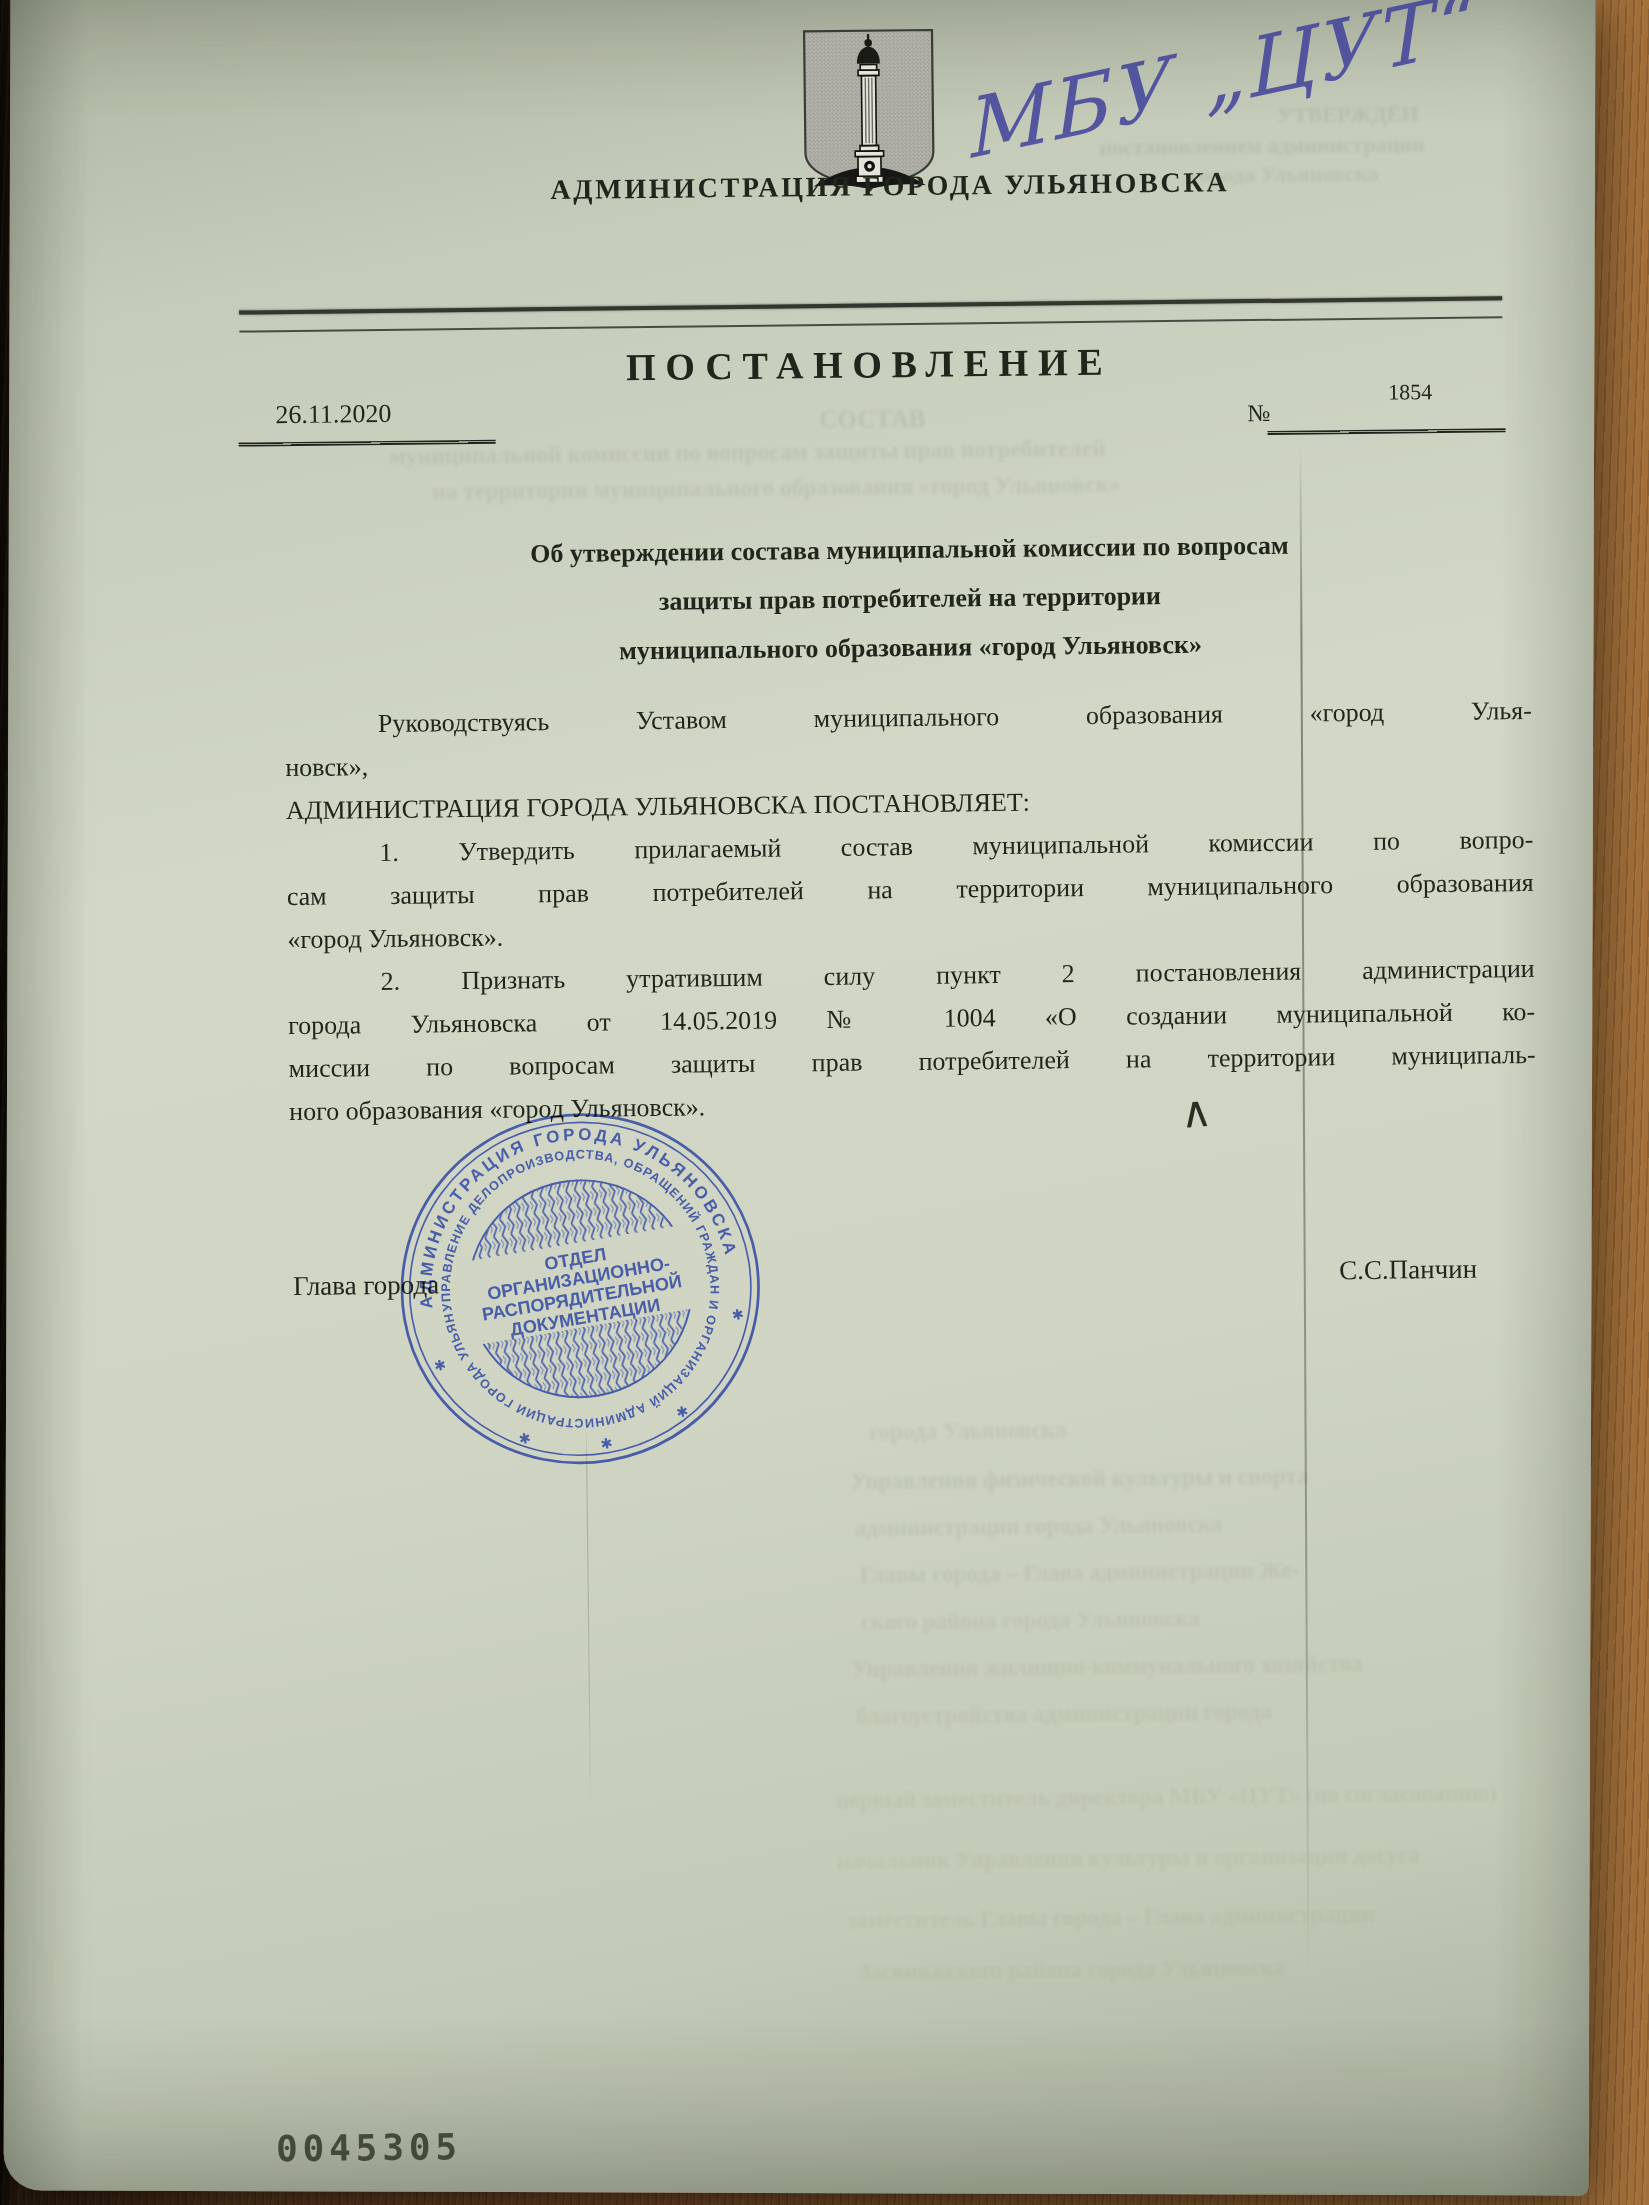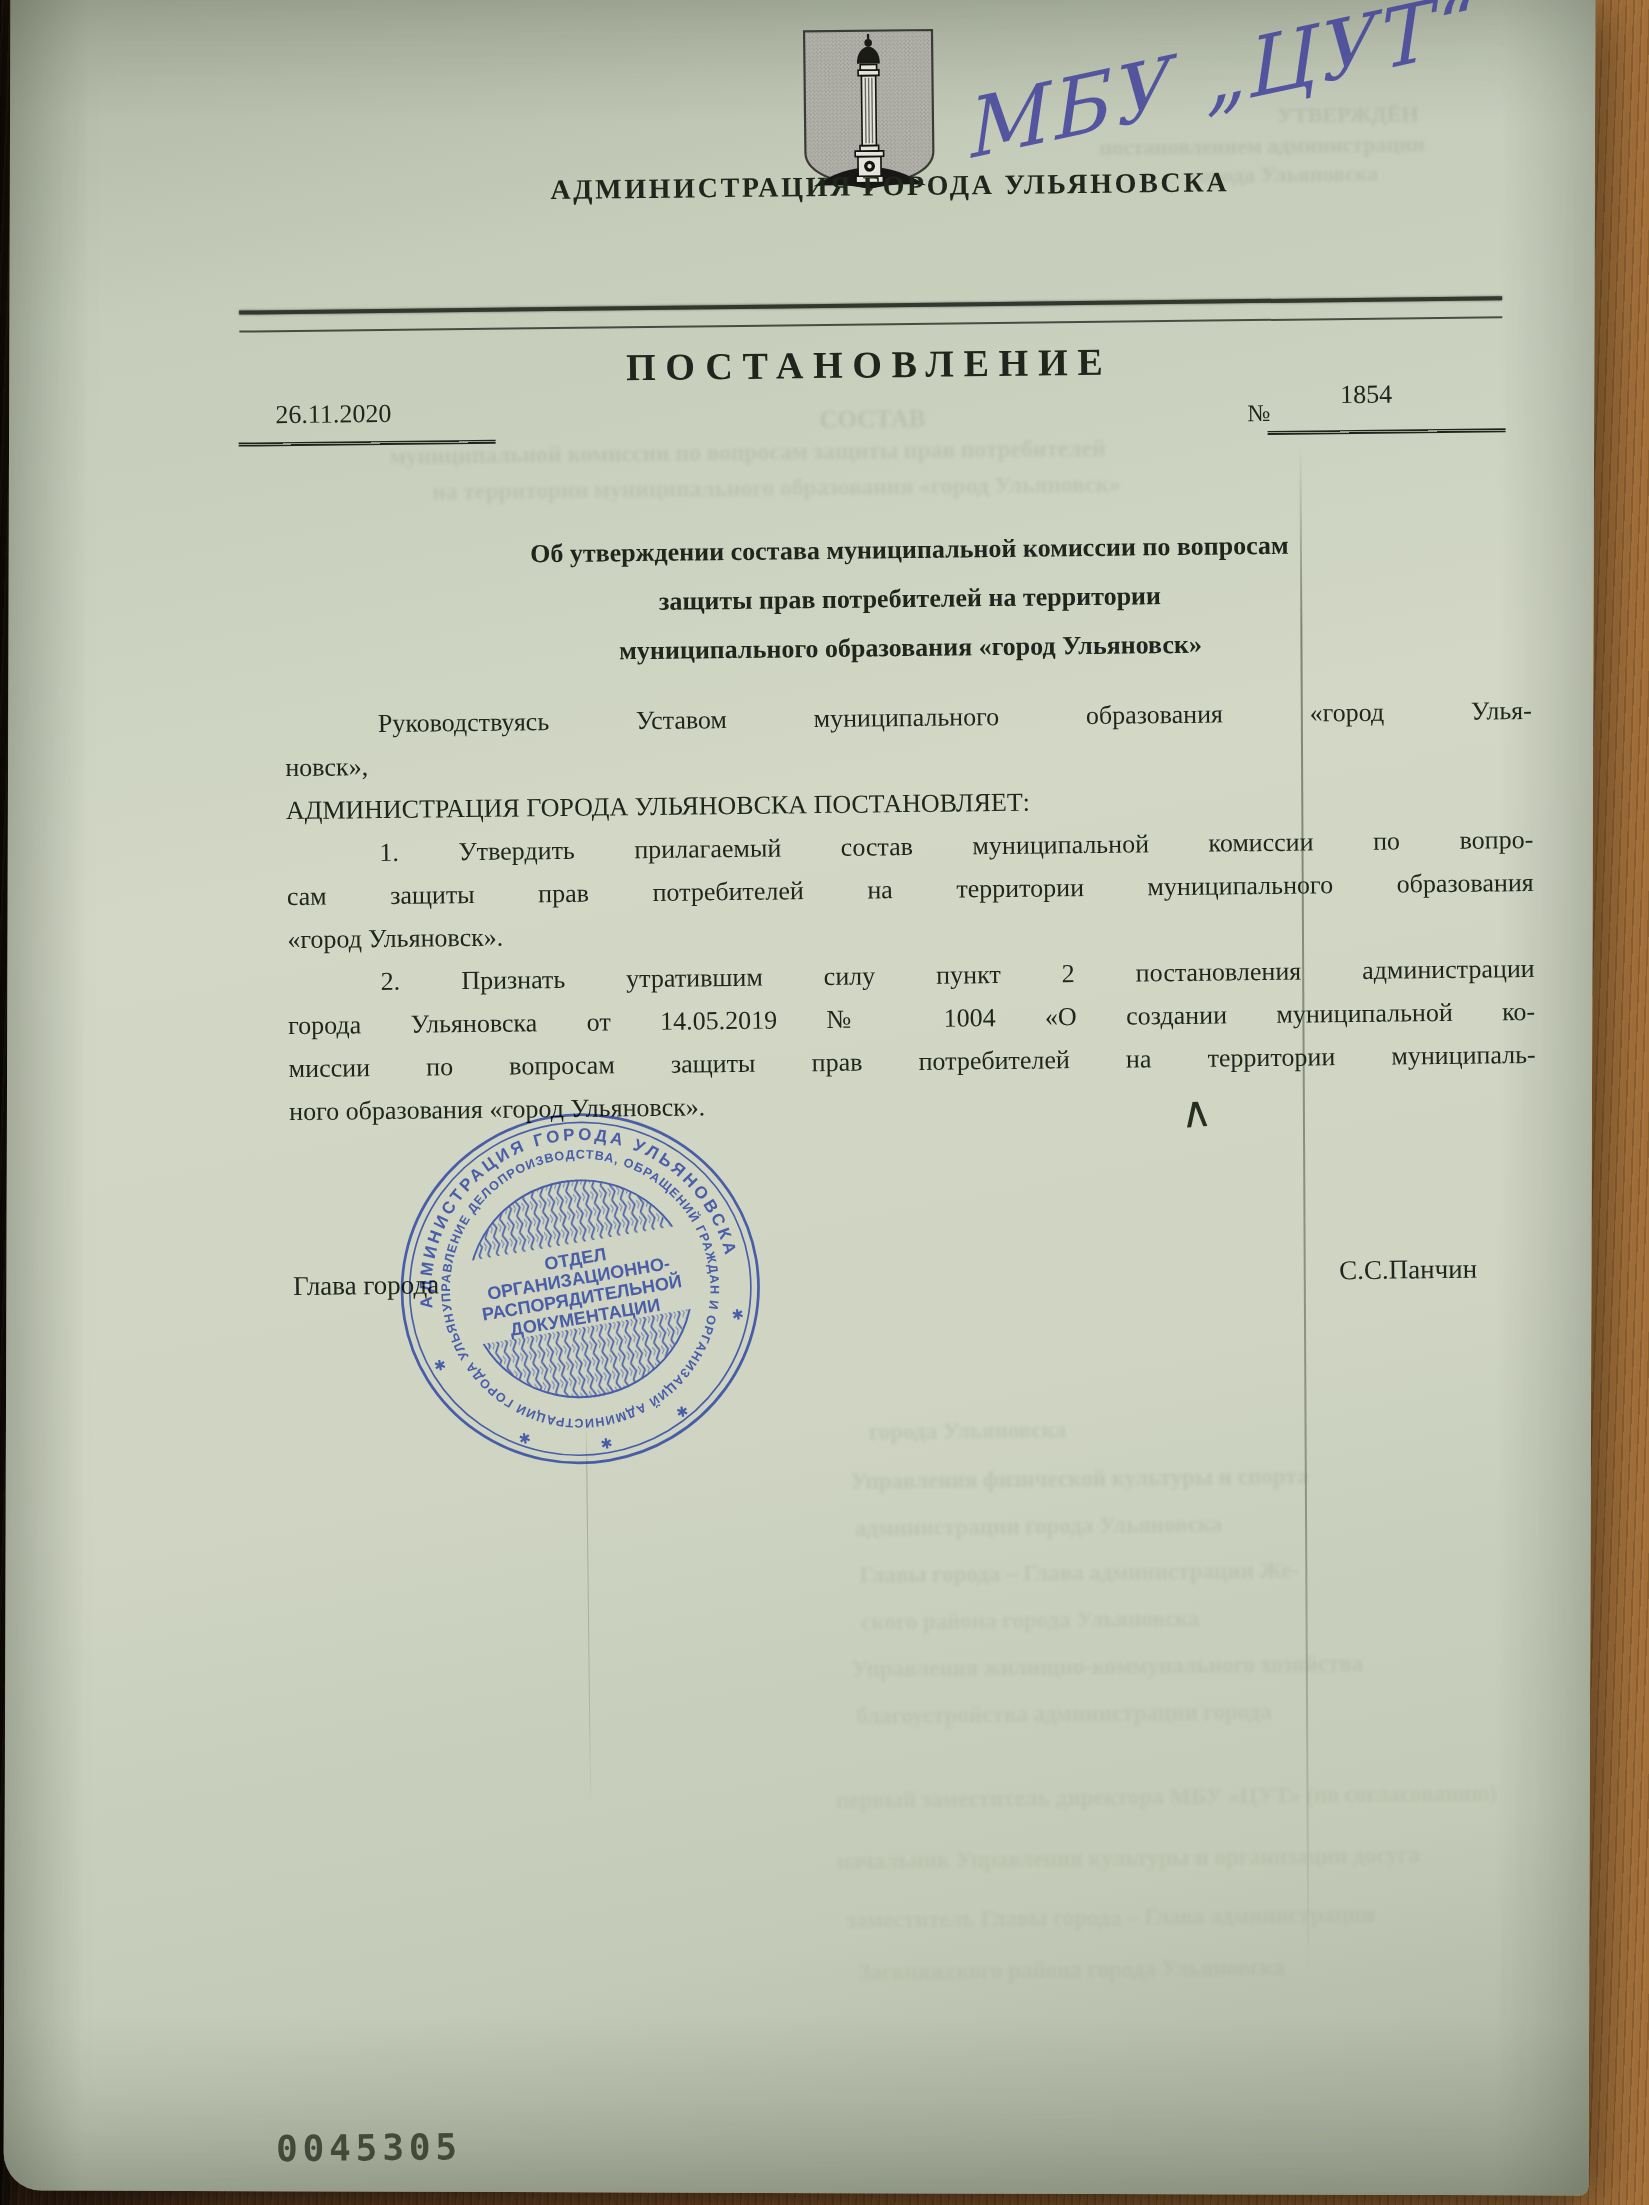--- a/index.html
+++ b/index.html
@@ -26,21 +26,21 @@
   .org-name{left:230px;top:171px;width:1324px;font-size:28px;font-weight:bold;letter-spacing:2.7px;}
   .rule{position:absolute;left:240px;width:1263px;background:#272c23;}
   .rule.thick{top:304px;height:4.4px;opacity:.92;box-shadow:0 0 2.2px rgba(39,44,35,.8);}
   .rule.thin{top:324px;height:1.6px;opacity:.8;}
   .doc-type{left:235px;top:343px;width:1269px;font-size:38px;font-weight:bold;letter-spacing:9.8px;}
   .date-val{left:275px;top:394px;font-size:26px;white-space:nowrap;}
   .underline{position:absolute;height:3.8px;background:linear-gradient(to bottom,#1f241c 0 1.4px, rgba(31,36,28,.28) 1.4px 2.5px, #1f241c 2.5px 3.8px);}
   .u-date{left:238px;top:436px;width:257px;}
   .u-num{left:1267px;top:436px;width:238px;}
   .num-sign{left:1247px;top:405px;font-size:24px;}
-  .num-val{left:1340px;top:386px;font-size:26px;}
+  .num-val{left:1388px;top:386px;font-size:22px;}
   .doc-title{left:284px;top:526px;width:1247px;font-size:26px;font-weight:bold;line-height:49px;text-align:center;}
   .body-block{left:281px;top:704px;width:1247px;font-size:26px;}
   .bl{height:43px;white-space:nowrap;}
   .bl.j{text-align:justify;text-align-last:justify;white-space:normal;}
   .bl.ind{padding-left:93px;}
   .sig-pos{left:283px;top:1265px;font-size:27px;white-space:nowrap;}
   .sig-name{left:1329px;top:1261px;font-size:27px;white-space:nowrap;}
   .caret{left:1172px;top:1091px;font-size:43px;color:#272e22;transform:rotate(-4deg);}
   .footer-code{left:256px;top:2122px;font-family:"DejaVu Sans Mono",monospace;font-size:36px;font-weight:bold;letter-spacing:4.9px;color:#3b4231;opacity:.92;white-space:nowrap;}
   .handwriting{left:968px;top:32px;font-size:81px;font-style:italic;letter-spacing:3.3px;color:#41419b;opacity:.85;

